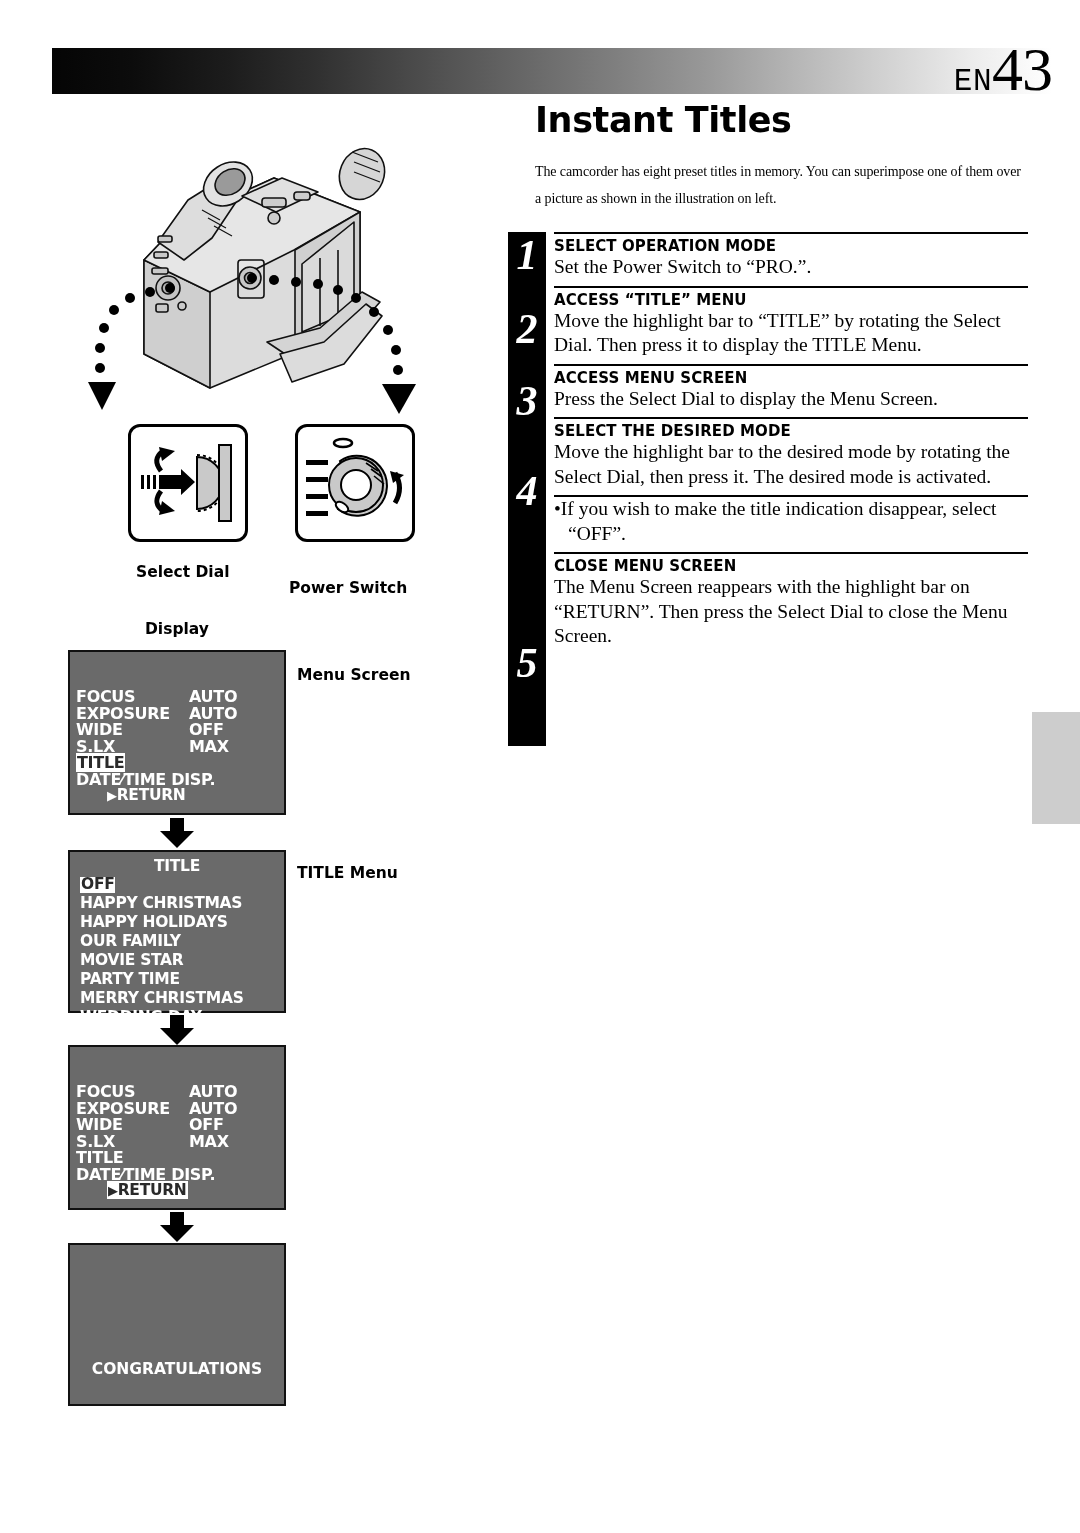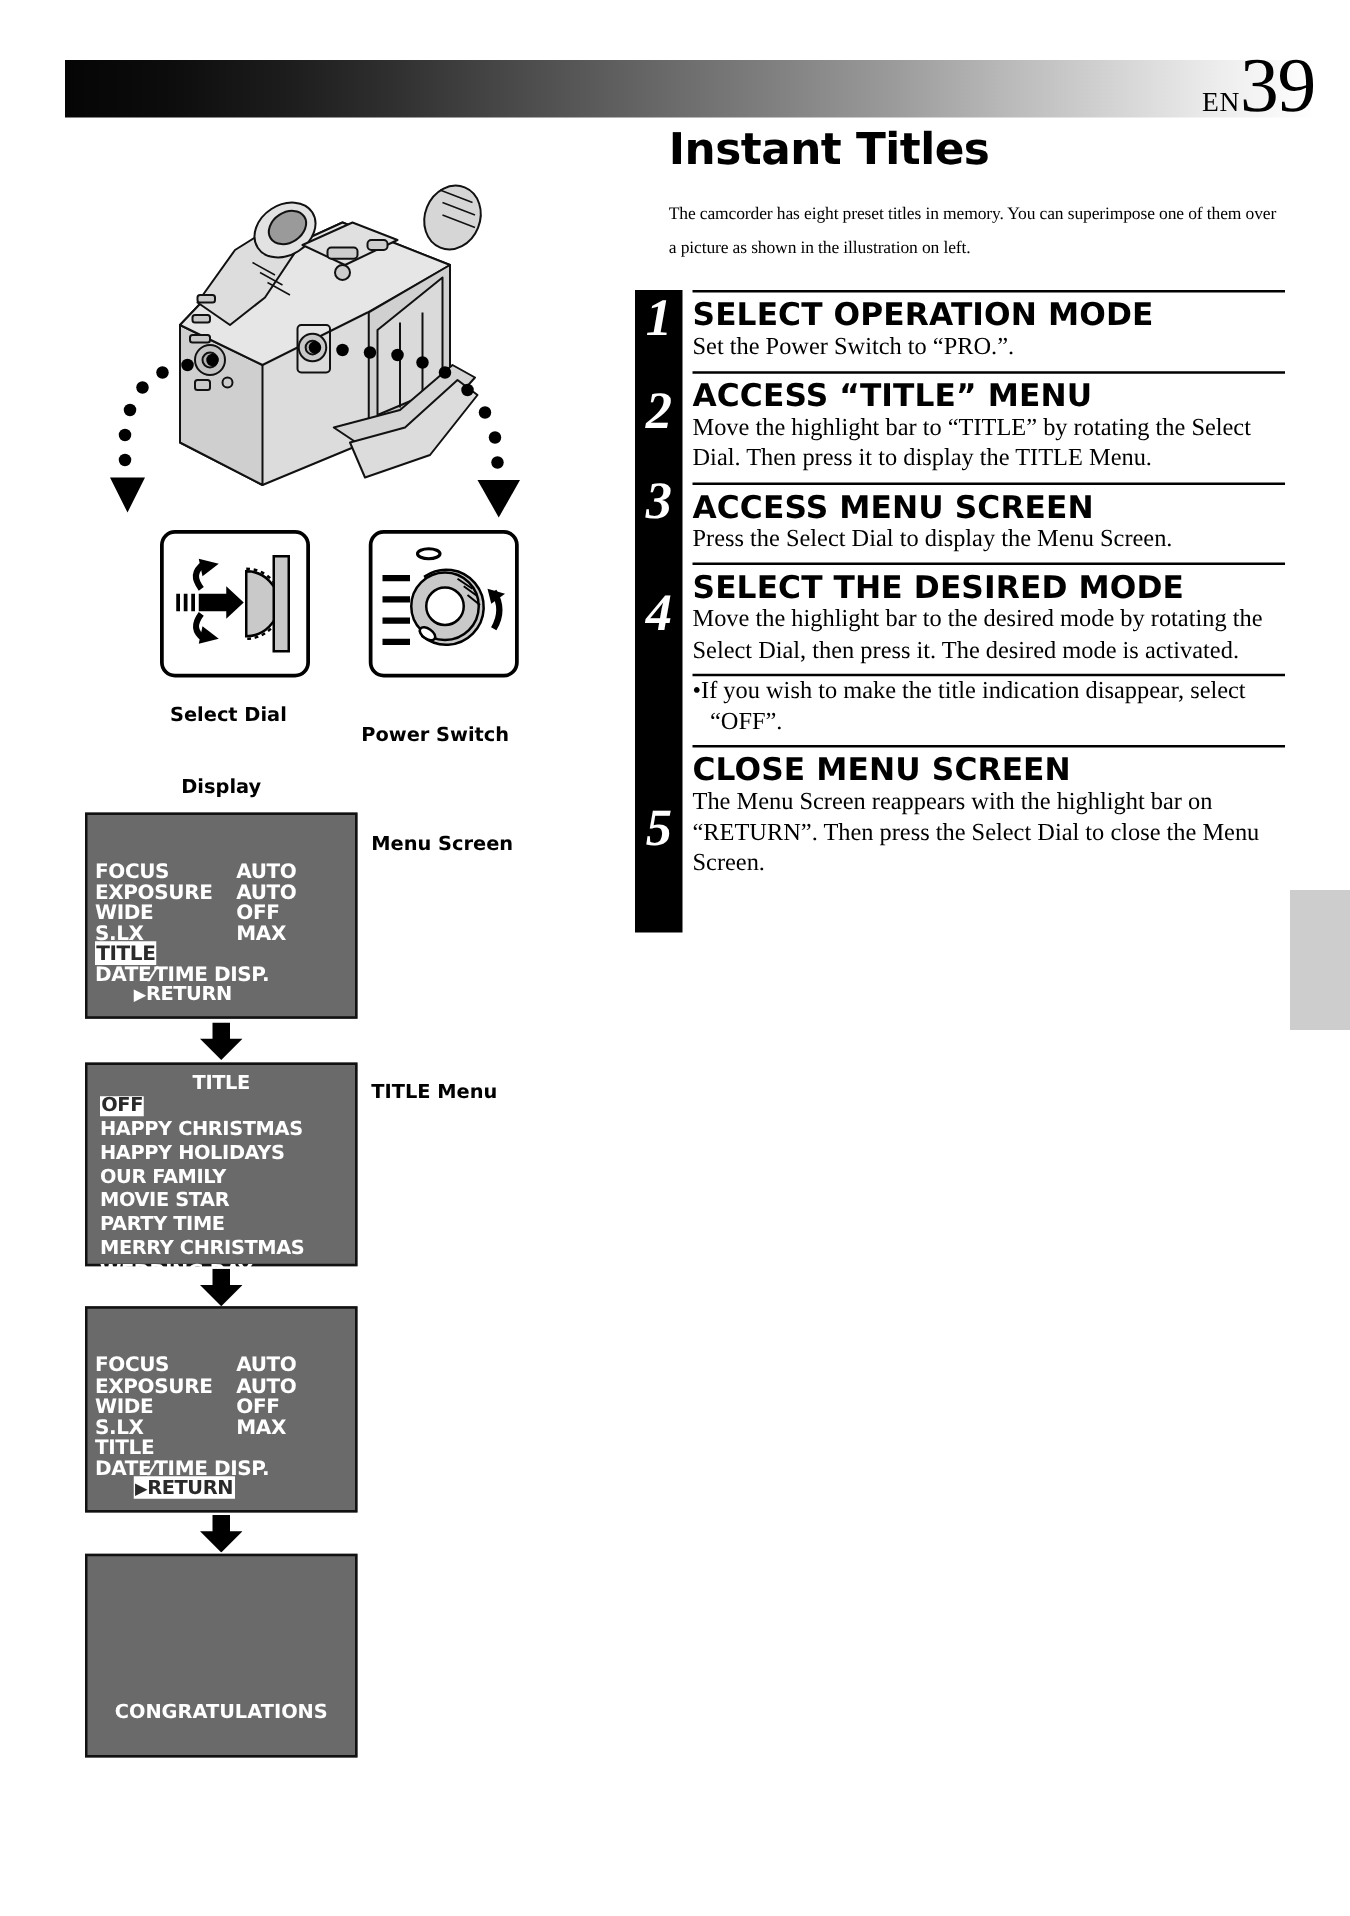--- a/index.html
+++ b/index.html
@@ -30,22 +30,22 @@
   }
   .page-num-wrap {
     position: absolute;
     right: 28px;
     top: 38px;
     display: flex;
     align-items: baseline;
     line-height: 1;
   }
   .page-en {
-    font-family: Liberation Serif, serif;
-    font-size: 22px;
+    font-family: Liberation Mono, monospace;
+    font-size: 31px;
     letter-spacing: 0.5px;
     color: #000;
   }
   .page-no {
     font-family: "Liberation Serif", serif;
     font-size: 62px;
     font-weight: 400;
     color: #000;
     letter-spacing: -1px;
   }
@@ -107,21 +107,21 @@
     width: 474px;
   }
   .step {
     border-top: 2.5px solid #000;
     padding-top: 2px;
   }
   .step:first-child { border-top: 2.5px solid #000; }
   .step-head {
     font-family: "DejaVu Sans", sans-serif;
     font-weight: bold;
-    font-size: 25px;
+    font-size: 15px;
     letter-spacing: 0.1px;
     margin: 1px 0 0 0;
   }
   .step-text {
     font-family: "Liberation Serif", serif;
     font-size: 19.5px;
     line-height: 24.5px;
     margin: 0 0 6px 0;
   }
   .note {
@@ -276,21 +276,21 @@
   #arrow1 { top: 818px; }
   #arrow2 { top: 1015px; }
   #arrow3 { top: 1212px; }
 </style>
 </head>
 <body>
 
 <div class="header-gradient"></div>
 <div class="page-num-wrap">
   <span class="page-en">EN</span>
-    <span class="page-no">39</span>
+    <span class="page-no">43</span>
 </div>
 
 <div class="camcorder-area">
   <svg width="420" height="330" viewBox="0 0 420 330">
     <g stroke="#111" stroke-width="1.6" fill="#d9d9d9" stroke-linejoin="round">
 
       <path d="M82,168 L82,262 L148,296 L230,262 L298,222 L298,120 L212,86 L120,128 Z" fill="#dcdcdc"></path>
 
       <path d="M82,168 L148,200 L148,296 L82,262 Z" fill="#cfcfcf"></path>
 

